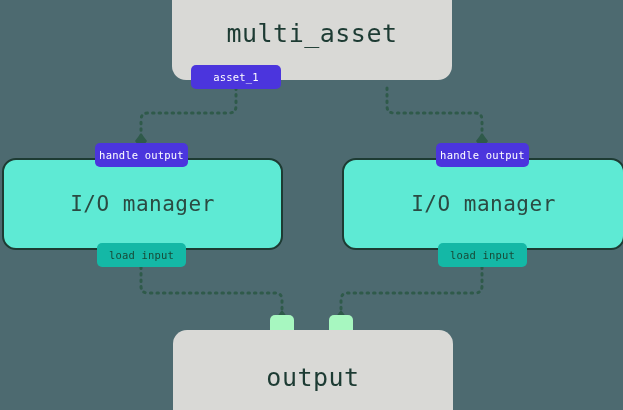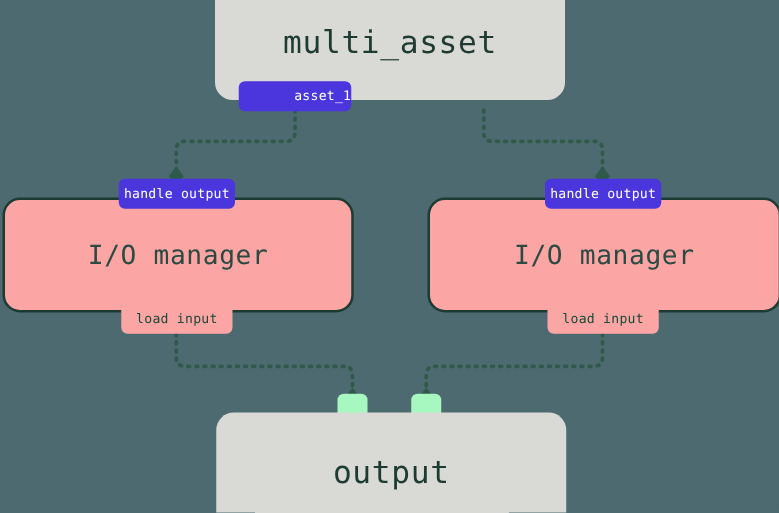--- a/index.html
+++ b/index.html
@@ -36,21 +36,21 @@
     justify-content: center;
   }
   .node-asset {
     background: #d9d9d6;
     border-radius: 14px;
     color: #1d3b33;
     font-size: 25px;
     letter-spacing: 0.5px;
   }
   .node-iom {
-    background: #fca5a5;
+    background: #5eead4;
     border: 2px solid #1d3b33;
     border-radius: 14px;
     color: #2b4a42;
     font-size: 21px;
     letter-spacing: 0.5px;
   }
   .badge {
     position: absolute;
     box-sizing: border-box;
     display: flex;
@@ -60,21 +60,21 @@
     font-size: 10.5px;
     letter-spacing: 0.2px;
     white-space: nowrap;
     height: 24px;
   }
   .badge-out {
     background: #4b35dd;
     color: #ffffff;
   }
   .badge-in {
-    background: #fca5a5;
+    background: #14b8a6;
     color: #184a38;
   }
   .port-square {
     position: absolute;
     width: 24px;
     height: 24px;
     border-radius: 5px;
     background: #a7f7c0;
   }
 </style>
@@ -98,21 +98,21 @@
       <polygon points="141,133 147,141 141,149 135,141"></polygon>
       <polygon points="482,133 488,141 482,149 476,141"></polygon>
       <polygon points="282,310 288,318 282,326 276,318"></polygon>
       <polygon points="341,310 347,318 341,326 335,318"></polygon>
     </g>
   </svg>
 
   <div class="node node-asset" style="left:172px; top:-14px; width:280px; height:94px;">
     <span>multi_asset</span>
   </div>
-  <div class="badge badge-out" style="left:191px; top:65px; width:90px;justify-content:flex-end;">
+  <div class="badge badge-out" style="left:191px; top:65px; width:90px;">
     <span>asset_1</span>
   </div>
 
   <div class="node node-iom" style="left:2px; top:158px; width:281px; height:92px;">
     <span>I/O manager</span>
   </div>
   <div class="badge badge-out" style="left:95px; top:143px; width:93px;">
     <span>handle output</span>
   </div>
   <div class="badge badge-in" style="left:97px; top:243px; width:89px;">

